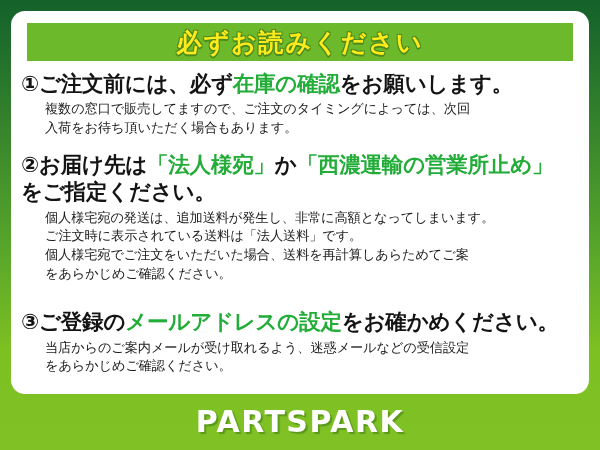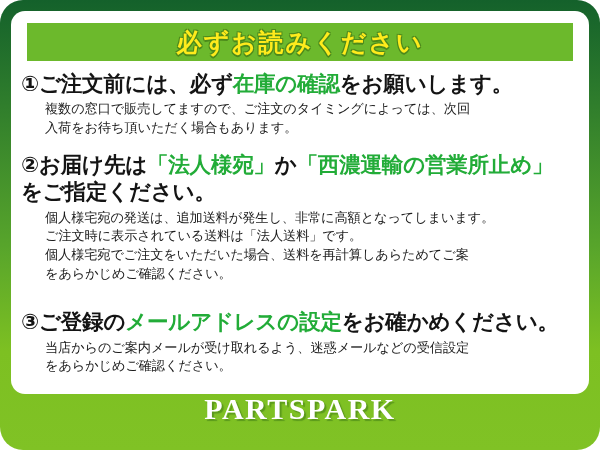--- a/index.html
+++ b/index.html
@@ -14,21 +14,20 @@
   }
 
   
   #banner {
     position: relative;
     width: 600px;
     height: 450px;
     box-sizing: border-box;
     background: linear-gradient(to bottom, #14612b 0%, #2e7c2c 22%, #58a52b 55%, #7dc022 78%, #80c225 100%);
     overflow: hidden;
-    border-radius: 23px;
   }
 
   
   #card {
     position: absolute;
     left: 11px;
     top: 11px;
     width: 578px;
     height: 383px;
     box-sizing: border-box;
@@ -106,23 +105,22 @@
   #item-3 .item-sub { padding-top: 4px; }
 
   
   #footer {
     position: absolute;
     left: 0;
     bottom: 0;
     width: 600px;
     height: 56px;
     display: flex;
-    align-items: flex-start;
+    align-items: center;
     justify-content: center;
-    font-family: Liberation Serif, serif;
   }
   #brand {
     color: #ffffff;
     font-size: 30px;
     font-weight: bold;
     letter-spacing: 1.5px;
     line-height: 1;
     text-shadow: 2px 2px 1px rgba(60,120,20,0.55);
   }
 </style>

